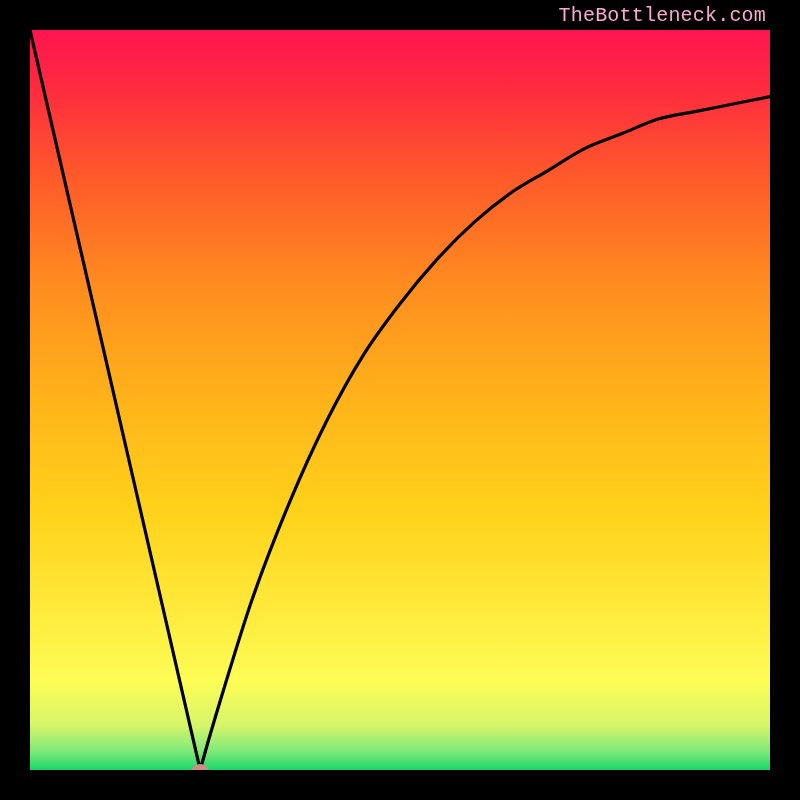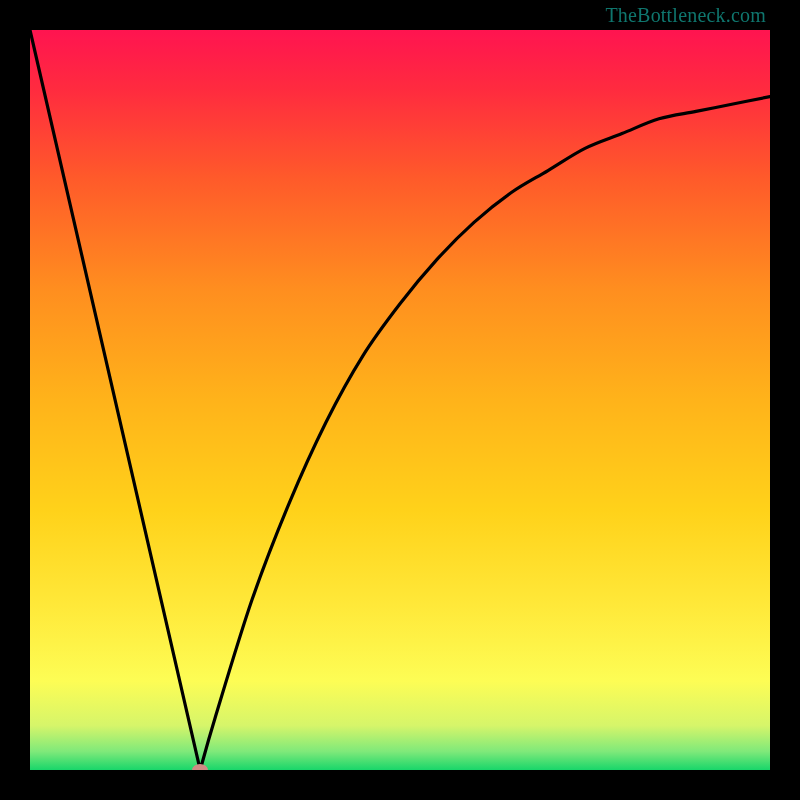--- a/index.html
+++ b/index.html
@@ -29,25 +29,25 @@
     position: absolute;
     left: 0;
     top: 0;
     width: 100%;
     height: 100%;
   }
   .watermark {
     position: absolute;
     top: 4px;
     right: 34px;
-    color: #0f766e;
+    color: #f9a8d4;
     font-size: 20px;
     font-weight: 500;
     letter-spacing: 0.2px;
-    font-family: Liberation Serif, serif;
+    font-family: Liberation Mono, monospace;
     text-align: center;
   }
   svg.overlay {
     position: absolute;
     left: 0;
     top: 0;
     width: 100%;
     height: 100%;
     overflow: visible;
   }

